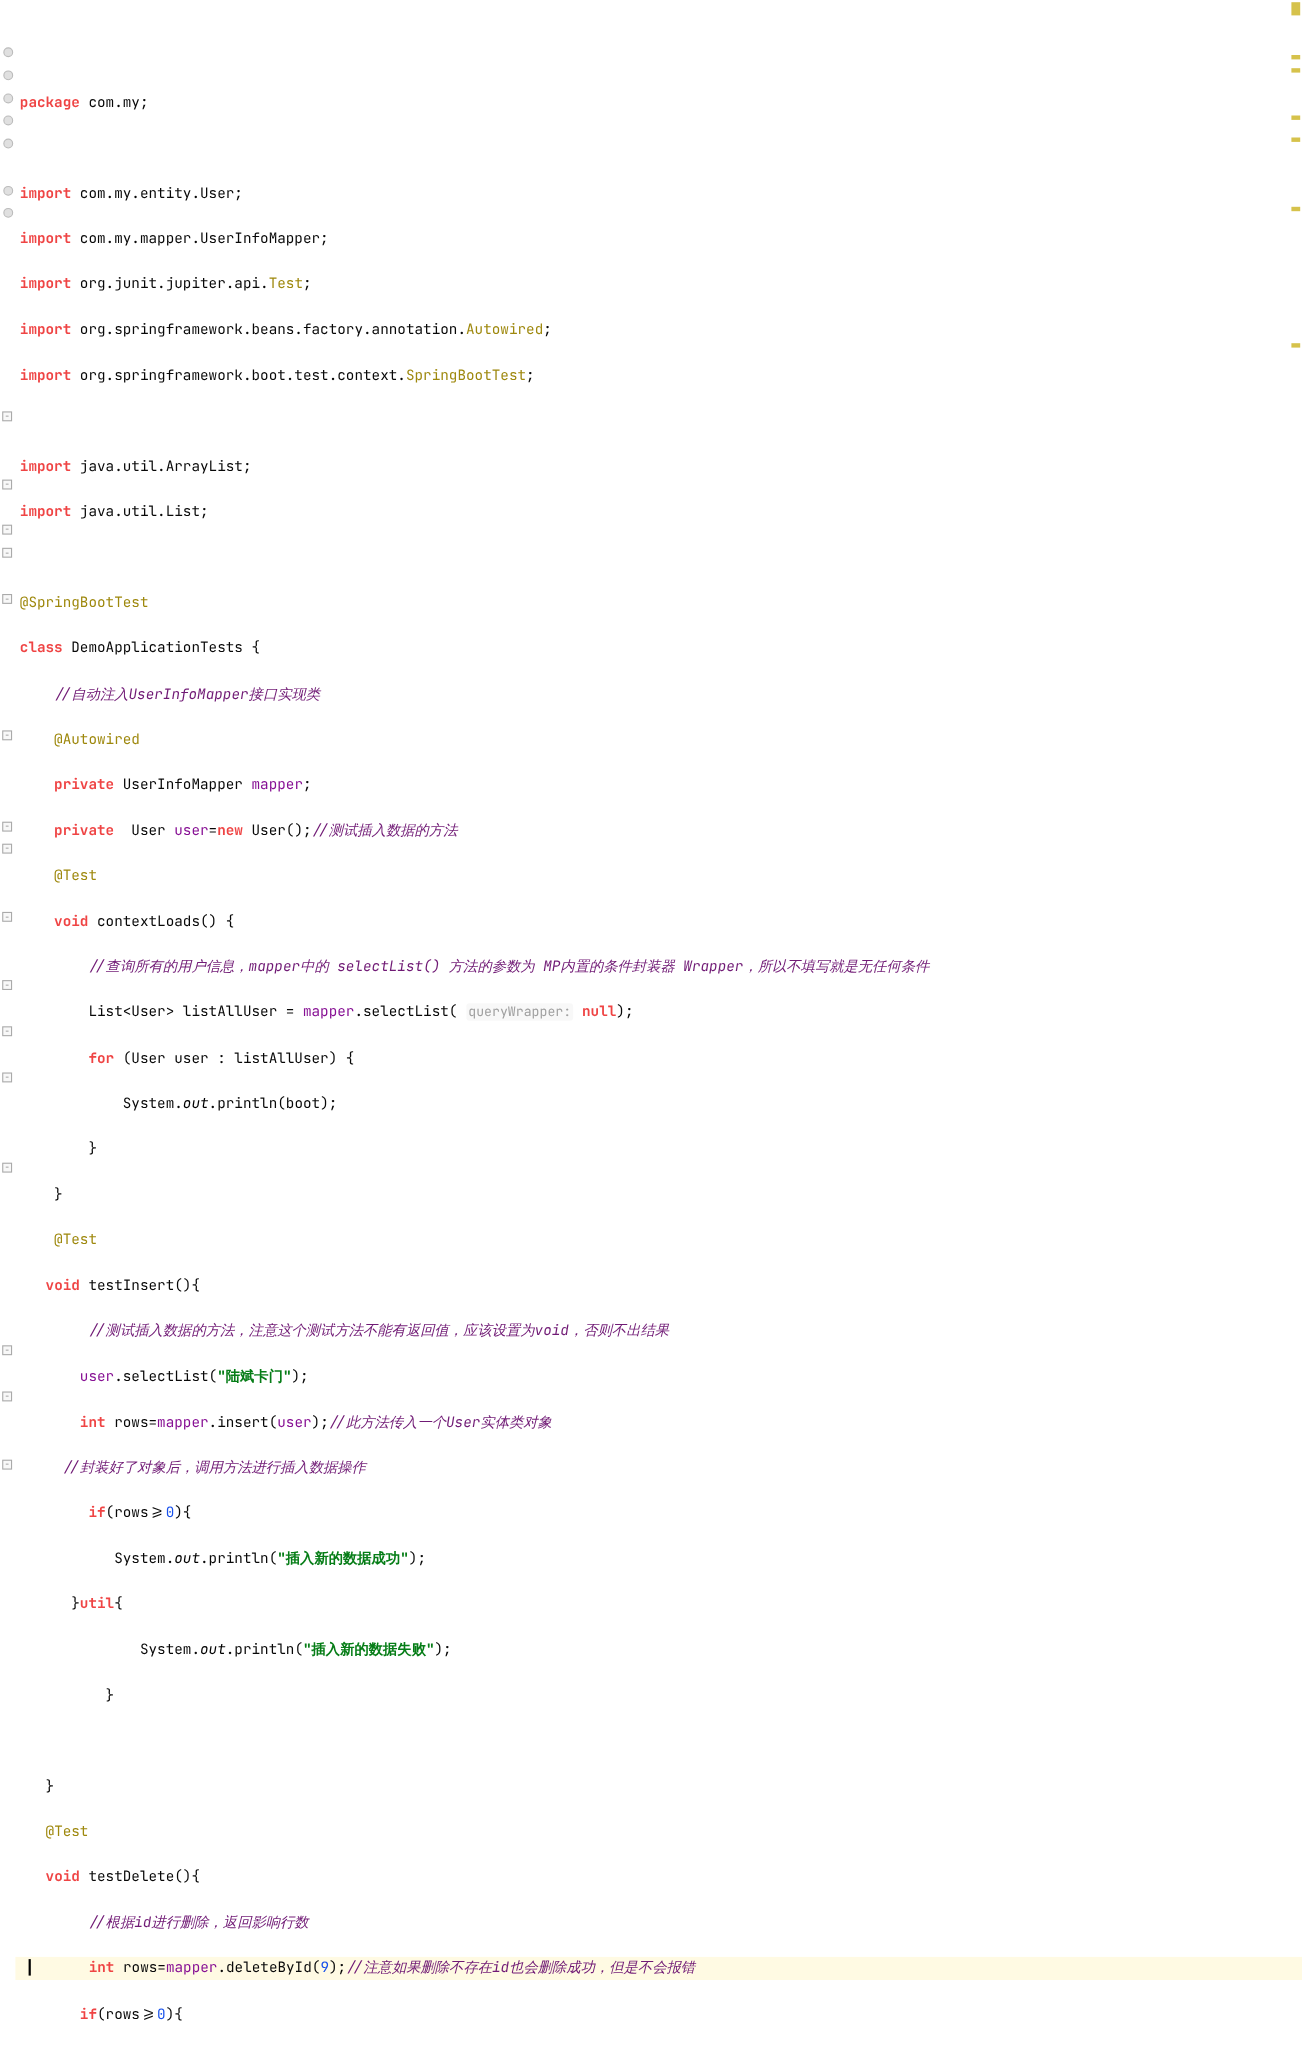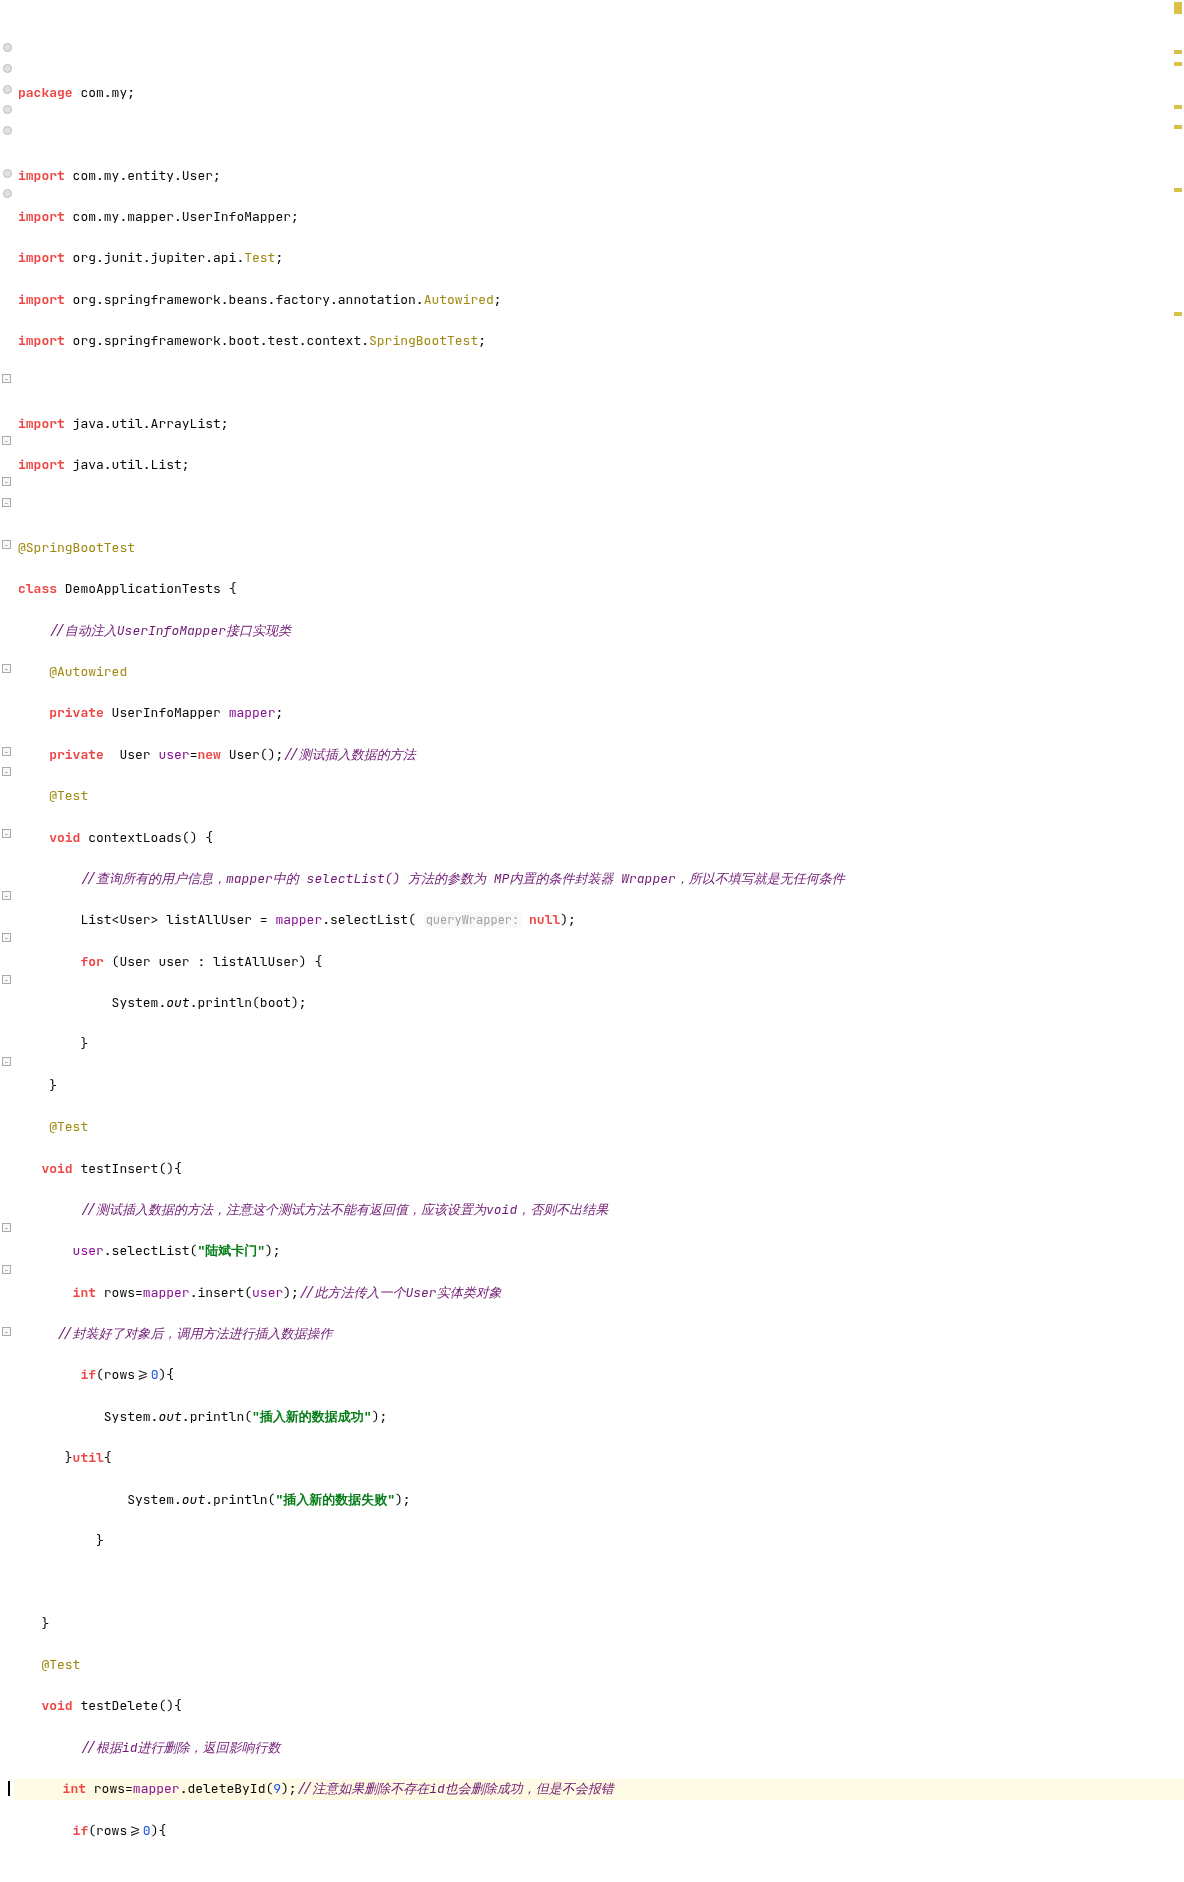--- a/index.html
+++ b/index.html
@@ -57,21 +57,21 @@
     height: 100%;
   }
   .mk {
     position: absolute;
     right: 2px;
     width: 8px;
     height: 4px;
   }
   .mk.warn { background: #d6c24b; }
   .line { height: 20.69px; }
-  .hl-line { background: #fffae3; margin-left:-18px; padding-left:8px;}
+  .hl-line { background: #fffae3; margin-left:-18px; padding-left:26px;}
   .caret {
     display:inline-block;
     width:2px;
     height:15px;
     background:#000;
     vertical-align:middle;
     margin-right:-2px;
     position:relative;
     top:-1px;
   }

